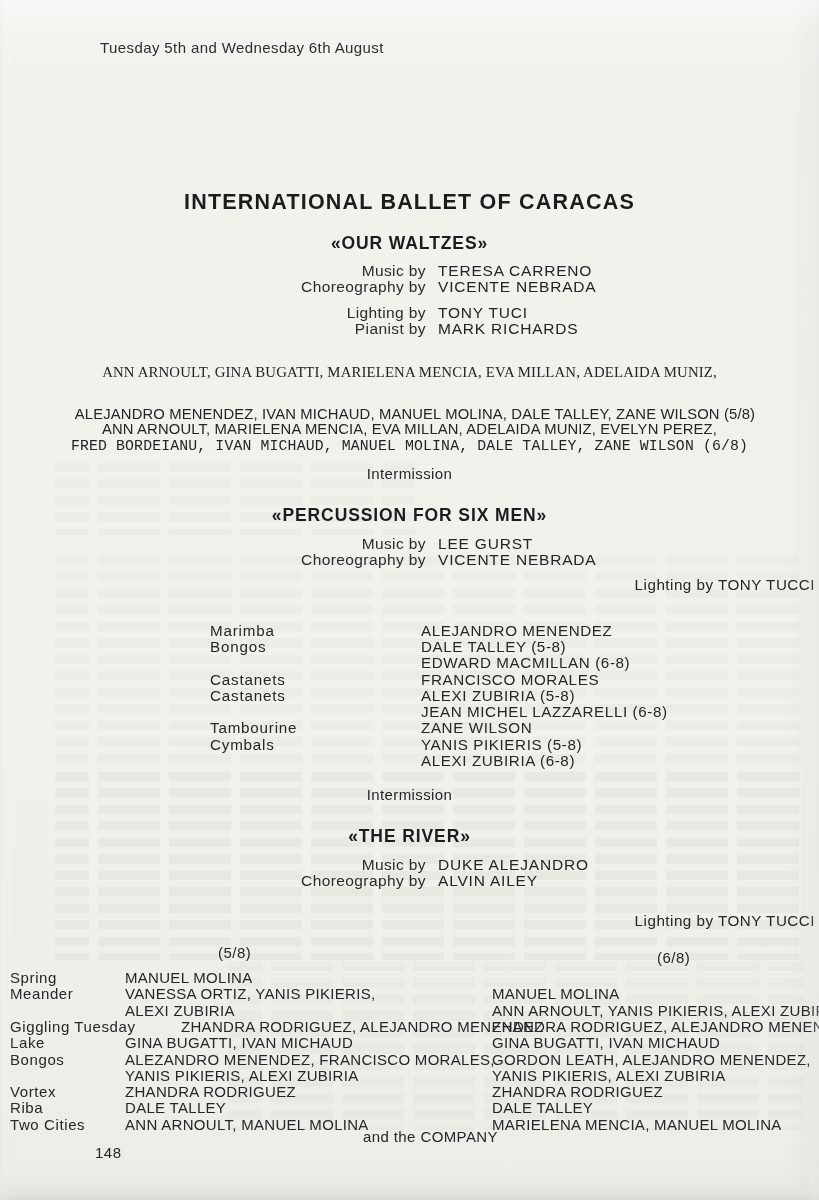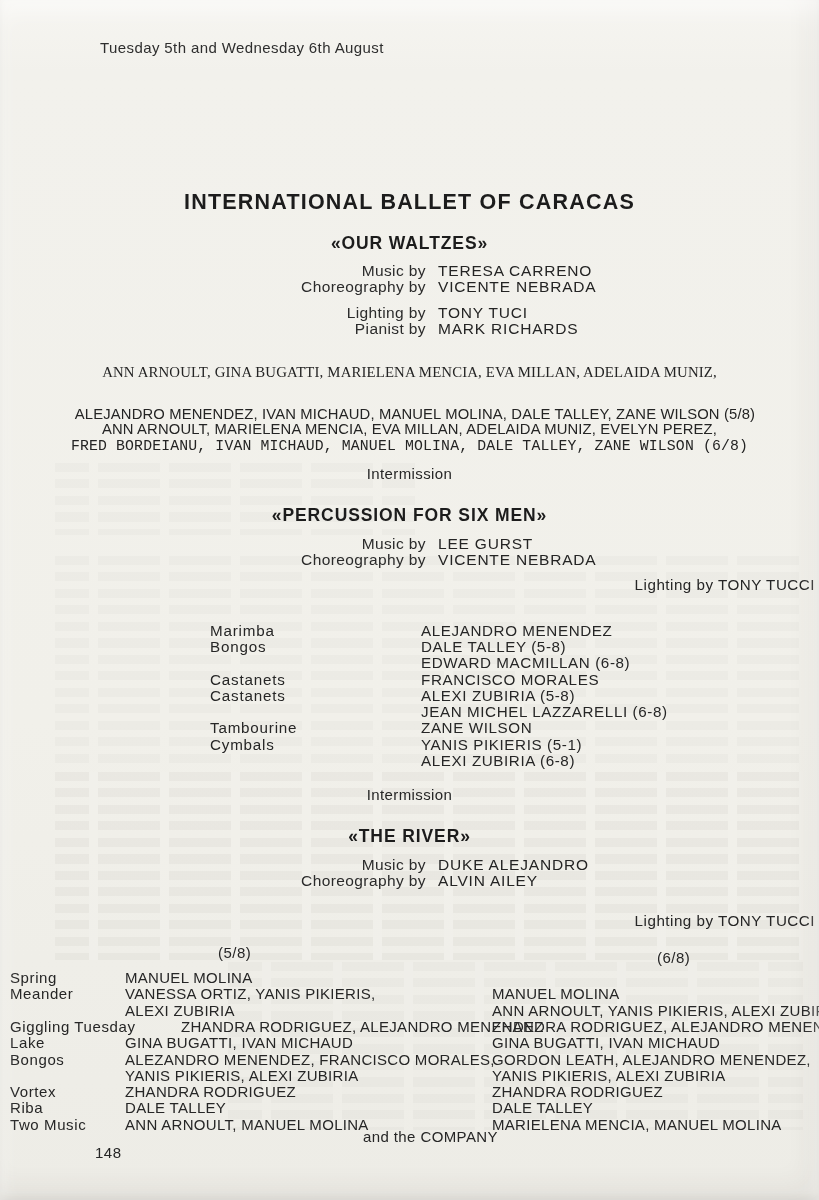--- a/index.html
+++ b/index.html
@@ -120,21 +120,21 @@
   <div class="instr-row" style="top:703px;">
     <span class="instr-name"></span>
     <span class="instr-perf">JEAN MICHEL LAZZARELLI (6-8)</span>
   </div>
   <div class="instr-row" style="top:719px;">
     <span class="instr-name">Tambourine</span>
     <span class="instr-perf">ZANE WILSON</span>
   </div>
   <div class="instr-row" style="top:736px;">
     <span class="instr-name">Cymbals</span>
-    <span class="instr-perf">YANIS PIKIERIS (5-1)</span>
+    <span class="instr-perf">YANIS PIKIERIS (5-8)</span>
   </div>
   <div class="instr-row" style="top:752px;">
     <span class="instr-name"></span>
     <span class="instr-perf">ALEXI ZUBIRIA (6-8)</span>
   </div>
 
   <div class="abs inter" style="top:786px;">Intermission</div>
 
   <div class="abs h2" style="top:826px;">«THE RIVER»</div>
 
@@ -190,21 +190,21 @@
     <span class="role">Vortex</span>
     <span class="cast-l">ZHANDRA RODRIGUEZ</span>
     <span class="cast-r">ZHANDRA RODRIGUEZ</span>
   </div>
   <div class="trow" style="top:1099px;">
     <span class="role">Riba</span>
     <span class="cast-l">DALE TALLEY</span>
     <span class="cast-r">DALE TALLEY</span>
   </div>
   <div class="trow" style="top:1116px;">
-    <span class="role">Two Music</span>
+    <span class="role">Two Cities</span>
     <span class="cast-l">ANN ARNOULT, MANUEL MOLINA</span>
     <span class="cast-r">MARIELENA MENCIA, MANUEL MOLINA</span>
   </div>
 
   <div class="abs company">and the COMPANY</div>
   <div class="abs pagenum">148</div>
 
 </div>
 
 </body></html>

